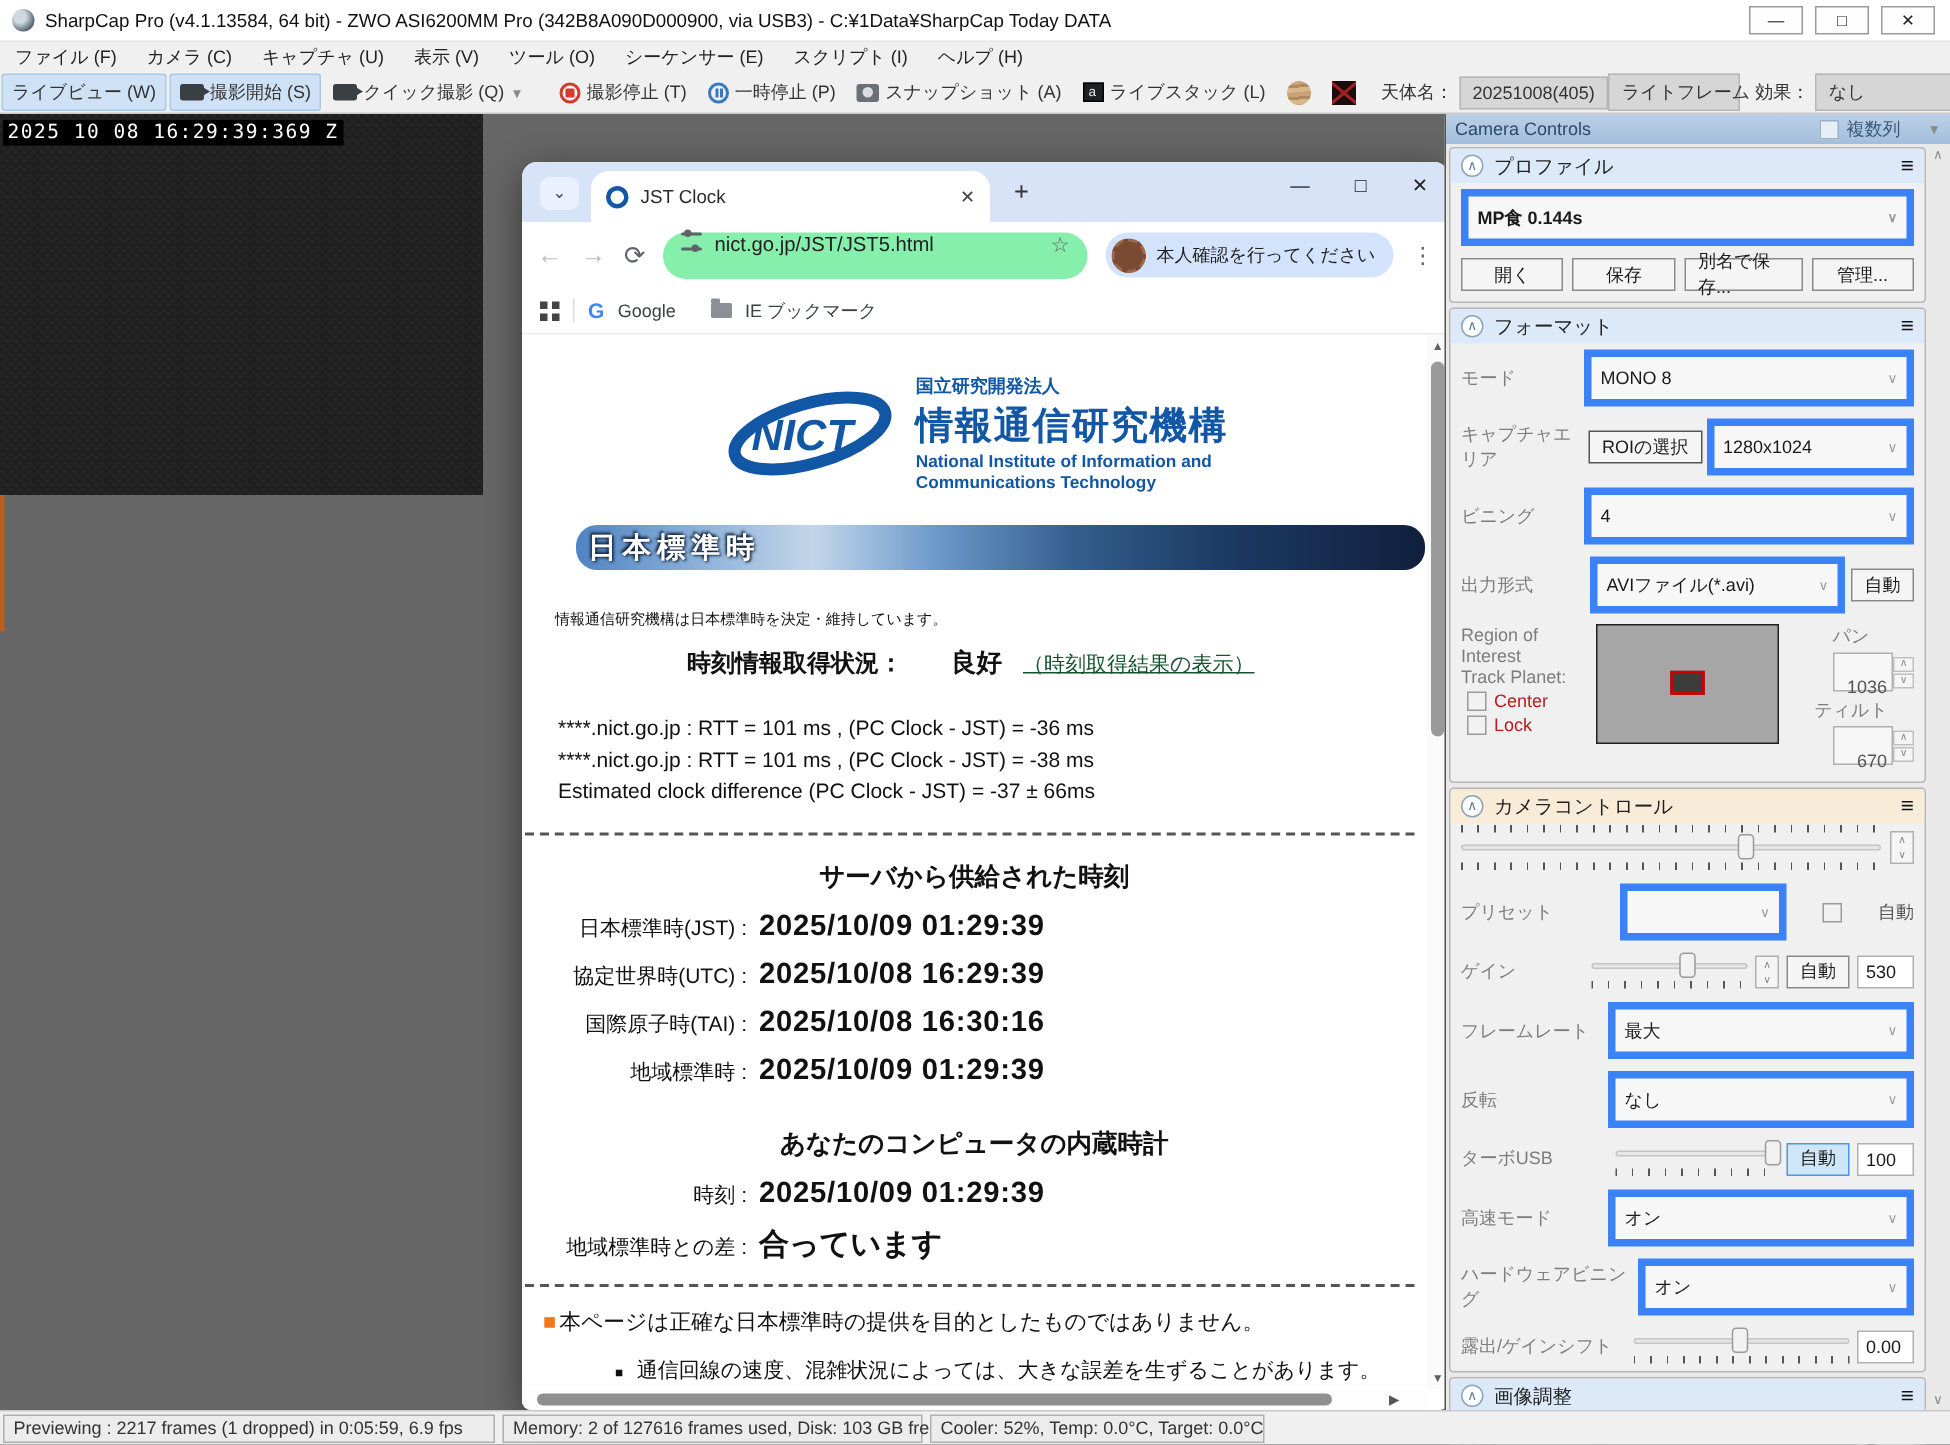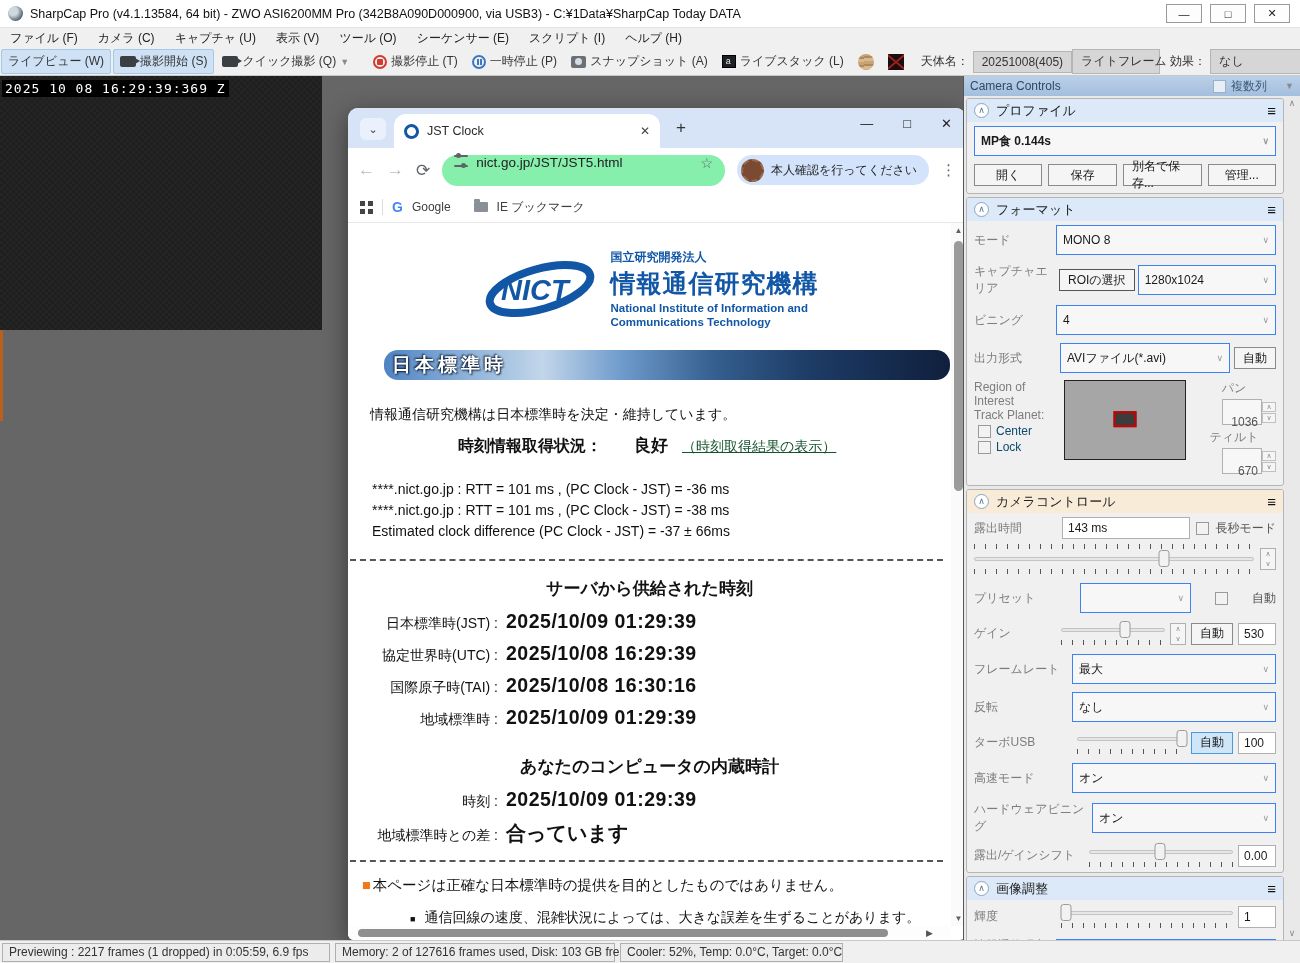--- a/index.html
+++ b/index.html
@@ -64,36 +64,36 @@
   .sections { position:absolute; left:2px; top:22px; width:318px; }
   .section { border:1px solid #b5b5b5; border-radius:3px; background:#f0f0f0; margin-bottom:3px; overflow:hidden; }
   .sec-hdr { height:23px; display:flex; align-items:center; padding:0 7px; font-size:13px; color:#222; background:#dbe9f8; }
   .sec-hdr.cream { background:#f8ecd9; }
   .sec-hdr.blue { background:#5cb0e6; }
   .collapse { width:15px; height:15px; border:1px solid #8aa4bc; border-radius:50%; background:#fff; color:#5a7a9a; font-size:9px; line-height:13px; text-align:center; margin-right:7px; flex:none; }
   .burger { margin-left:auto; font-size:15px; color:#111; font-weight:bold; }
   .row { display:flex; align-items:center; padding:4px 7px; font-size:12px; color:#7d7d7d; }
   .plabel { width:82px; flex:none; }
   .plabel.wide { width:98px; }
-  .combo { flex:1; height:22px; background:#f7f7f7; border:1px solid #3b82f6; display:flex; align-items:center; padding:14px 6px; color:#1a1a1a; }
+  .combo { flex:1; height:22px; background:#f7f7f7; border:5px solid #3b82f6; display:flex; align-items:center; padding:14px 6px; color:#1a1a1a; }
   .combo .cv { flex:1; white-space:nowrap; overflow:hidden; }
   .combo .ca { color:#9a9a9a; font-size:9px; }
   .pbtn { height:22px; border:1px solid #8a8a8a; background:#f5f5f5; color:#1a1a1a; display:flex; align-items:center; justify-content:center; padding:0 8px; font-size:12px; }
   .pbtn.blue { border-color:#4a9ae0; background:#cfe6f8; }
   .vbox { height:22px; min-width:38px; border:1px solid #b0b0b0; background:#fff; color:#1a1a1a; display:flex; align-items:center; justify-content:flex-start; padding:0 5px; }
   .slider { position:relative; height:18px; flex:1; }
   .slider .track { position:absolute; top:7px; left:0; right:0; height:4px; background:#e6e6e6; border:1px solid #c4c4c4; border-radius:2px; }
   .slider .thumb { position:absolute; top:0; width:11px; height:17px; background:#f2f2f2; border:1px solid #9a9a9a; border-radius:3px; transform:translateX(-50%); }
   .ticks { height:5px; background:repeating-linear-gradient(90deg,#555 0 1px,transparent 1px 11px); margin:1px 0; }
   .spinner { width:16px; height:22px; border:1px solid #b0b0b0; background:#f5f5f5; display:flex; flex-direction:column; align-items:center; justify-content:space-around; font-size:7px; color:#8a8a8a; flex:none; }
   .spin2 { display:flex; flex-direction:column; gap:1px; }
   .spin2 span { font-size:7px; color:#8a8a8a; border:1px solid #c0c0c0; background:#f5f5f5; width:14px; text-align:center; line-height:8px; }
   .roiblock { display:flex; padding:3px 7px 7px; font-size:12px; color:#7d7d7d; gap:6px; }
   .roicol1 { width:84px; flex:none; }
-  .roicol1 .cline { display:flex; align-items:center; gap:5px; margin:2px 0 0 4px; color:#0c4a6e; }
+  .roicol1 .cline { display:flex; align-items:center; gap:5px; margin:2px 0 0 4px; color:#b91c1c; }
   .roimap { width:122px; height:80px; background:#a6a6a6; border:1px solid #222; position:relative; flex:none; }
   .roimap .mini { position:absolute; left:50%; top:50%; transform:translate(-50%,-55%); width:23px; height:16px; background:#3c3c3c; border:2px solid #c00; }
   .roicol3 { flex:1; text-align:center; }
   .numspin { display:flex; align-items:center; justify-content:flex-end; gap:0; margin:2px 0 4px; }
   .numspin .nv { width:40px; height:20px; border:1px solid #b0b0b0; background:#f7f7f7; color:#555; text-align:right; padding:12px 3px; line-height:20px; }
 
   
   .browser { position:absolute; left:348px; top:32px; width:618px; height:832px; border-radius:10px 10px 6px 6px; box-shadow:0 6px 24px rgba(0,0,0,.45); background:#fff; }
   .tabstrip { height:40px; background:#d7e3f6; border-radius:10px 10px 0 0; position:relative; }
   .tab-chevron { position:absolute; left:12px; top:10px; width:26px; height:22px; border-radius:6px; background:#eaf1fc; color:#444; font-size:11px; text-align:center; line-height:22px; }
@@ -135,21 +135,21 @@
 
   
   .logo-row { display:flex; justify-content:center; align-items:center; gap:12px; margin-top:26px; }
   .org { color:#1257a6; }
   .org .o1 { font-size:12px; font-weight:bold; }
   .org .o2 { font-size:25px; font-weight:bold; letter-spacing:1px; margin:1px 0; }
   .org .o3 { font-size:11.5px; font-weight:bold; line-height:1.25; }
   .jst-banner { margin:20px 0 0 36px; width:566px; height:30px; display:flex; align-items:center;
      background:linear-gradient(90deg,#4f83c2 0%,#8fb3da 15%,#c2d6ea 28%,#6f9bcc 42%,#35608f 58%,#1d3c66 75%,#101f3d 100%);border-radius:14px; }
   .jst-banner span { color:#fff; font-size:19px; font-weight:bold; letter-spacing:4px; padding-left:8px; text-shadow:1px 1px 2px #0a1a33, -1px -1px 2px #0a1a33; }
-  .intro { margin:26px 0 0 22px; font-size:14px; }
+  .intro { margin:26px 0 0 22px; font-size:10px; }
   .status-line { margin:10px 0 0 110px; font-size:15px; }
   .status-line b { font-size:16px; }
   .status-line .good { margin-left:32px; font-size:17px; }
   .status-link { color:#14532d; text-decoration:underline; margin-left:14px; font-size:14px; }
   .rtt { margin:22px 0 0 24px; font-size:14px; line-height:1.5; color:#101010; }
   .dashed { border:none; border-top:2px dashed #555; margin:17px 8px 0 2px; }
   .center-h { text-align:center; font-size:17px; font-weight:bold; margin-top:16px; }
   .time-grid { display:grid; grid-template-columns:150px auto; column-gap:8px; row-gap:9px; margin:10px 0 0 0; align-items:baseline; }
   .time-grid .tl { text-align:right; font-size:14px; }
   .time-grid .tv { font-size:19.5px; font-weight:bold; letter-spacing:.5px; }
@@ -468,26 +468,20 @@
           </div>
         </div>
       </div>
 
       <div class="section">
         <div class="sec-hdr cream">
           <span class="collapse">∧</span>
           <span>カメラコントロール</span>
           <span class="burger">≡</span>
         </div>
-        <div class="row" style="gap:6px">
-          <span class="plabel">露出時間</span>
-          <span class="vbox" style="flex:1">143 ms</span>
-          <span class="cbx gray"></span>
-          <span style="color:#555">長秒モード</span>
-        </div>
         <div class="row" style="gap:6px; padding-top:0">
           <div style="flex:1">
             <div class="ticks"></div>
             <div class="slider">
                 <div class="track"></div>
                 <div class="thumb" style="left:68%"></div>
               </div>
             <div class="ticks"></div>
           </div>
           <span class="spinner">

